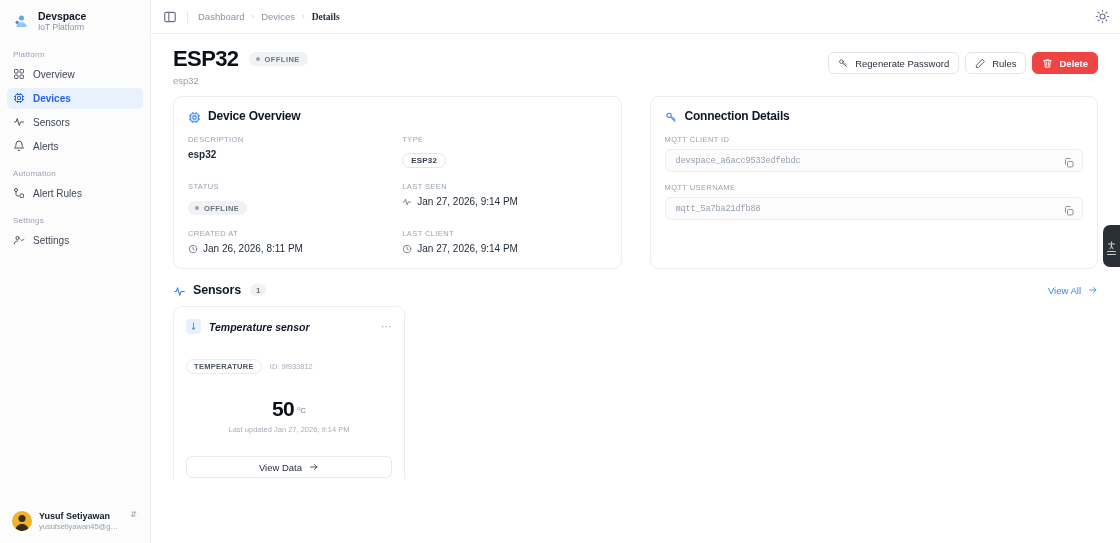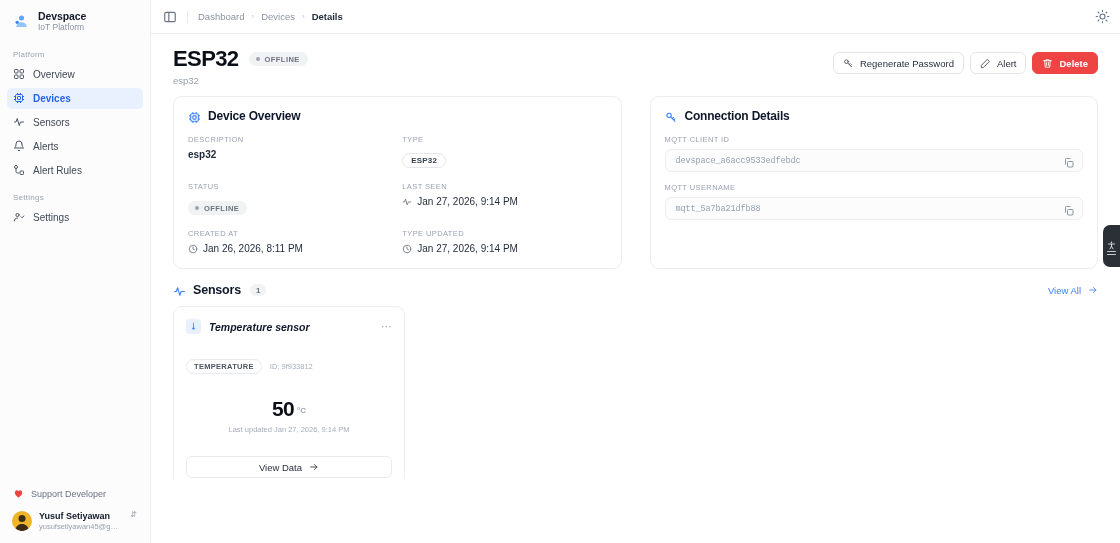--- a/index.html
+++ b/index.html
@@ -76,21 +76,21 @@
     height:34px; flex:0 0 34px;
     border-bottom:1px solid #eceef1;
     display:flex; align-items:center; padding:0 12px;
     position:relative;
   }
   .panel-toggle { width:14px; height:14px; cursor:pointer; color:#6b7280; }
   .vsep { width:1px; height:12px; background:#e4e7eb; margin:0 10px; }
   .crumbs { display:flex; align-items:center; gap:7px; font-size:9.5px; color:#8b93a1; }
   .crumbs a { cursor:pointer; color:#8b93a1; text-decoration:none; }
   .crumb-sep { color:#c3c9d2; font-size:8px; }
-  .crumb-current { color:#1f2937; font-weight:600; }
+  .crumb-current { color:#1f2937; font-weight:600;font-family:Liberation Serif, serif; }
   .theme-btn { position:absolute; right:10px; top:9px; width:15px; height:15px; cursor:pointer; color:#64748b; }
 
   .page { flex:1; overflow:hidden; padding:10px 22px 0 22px; }
 
   .titlerow { display:flex; align-items:flex-start; padding:4px 0 10px 0; }
   .titleblock { flex:1; }
   .title-line { display:flex; align-items:center; gap:10px; }
   h1.dev-title { font-size:22px; font-weight:800; letter-spacing:-0.6px; color:#0b0f17; line-height:1; }
   .pill {
     display:inline-flex; align-items:center; gap:5px;
@@ -250,20 +250,21 @@
       <div class="nav-item">
         <span class="ic">
           <svg viewBox="0 0 24 24" width="12" height="12" fill="none" stroke="#4b5563" stroke-width="2" stroke-linecap="round">
             <path d="M18 8a6 6 0 1 0-12 0c0 7-3 8-3 8h18s-3-1-3-8"></path>
               <path d="M10.5 21a2 2 0 0 0 3 0"></path>
           </svg>
         </span>
         <span>Alerts</span>
       </div>
 
+      <div class="nav-section">Automation</div>
 
       <div class="nav-item">
         <span class="ic">
           <svg viewBox="0 0 24 24" width="12" height="12" fill="none" stroke="#4b5563" stroke-width="2">
             <circle cx="6" cy="6" r="3"></circle>
               <path d="M6 9v6a3 3 0 0 0 3 3h3"></path>
               <rect x="14" y="14" width="7" height="7" rx="1.5"></rect>
           </svg>
         </span>
         <span>Alert Rules</span>
@@ -277,28 +278,20 @@
             <circle cx="9" cy="8" r="3.2"></circle>
               <path d="M2.5 20c0-3.6 2.9-6 6.5-6"></path>
               <path d="M16 11.5l2 2 3.5-3.5"></path>
           </svg>
         </span>
         <span>Settings</span>
       </div>
     </nav>
 
     <div class="sidebar-bottom">
-      <div class="support">
-        <span class="heart">
-          <svg viewBox="0 0 24 24" width="11" height="11" fill="#ef4444">
-            <path d="M12 21s-8-5-8-10.5A4.5 4.5 0 0 1 12 7a4.5 4.5 0 0 1 8 3.5C20 16 12 21 12 21z"></path>
-          </svg>
-        </span>
-        <span>Support Developer</span>
-      </div>
       <div class="user-row">
         <span class="avatar"></span>
         <span class="user-text">
           <span class="user-name">Yusuf Setiyawan</span>
           <span class="user-mail">yusufsetiyawan45@gmail.c...</span>
         </span>
         <span class="updown">⇵</span>
       </div>
     </div>
   </aside>
@@ -350,21 +343,21 @@
               </svg>
             </span>
             <span>Regenerate Password</span>
           </button>
           <button class="btn">
             <span class="ic">
               <svg viewBox="0 0 24 24" width="11" height="11" fill="none" stroke="#4b5563" stroke-width="2" stroke-linecap="round" stroke-linejoin="round">
                 <path d="M16.5 3.5l4 4L7 21H3v-4z"></path>
               </svg>
             </span>
-            <span>Alert</span>
+            <span>Rules</span>
           </button>
           <button class="btn btn-danger">
             <span class="ic">
               <svg viewBox="0 0 24 24" width="11" height="11" fill="none" stroke="#fff" stroke-width="2" stroke-linecap="round">
                 <path d="M3.5 6h17M8.5 6V4h7v2M6 6l1 14h10l1-14M10 10v6M14 10v6"></path>
               </svg>
             </span>
             <span>Delete</span>
           </button>
         </div>
@@ -419,21 +412,21 @@
                 <span class="ic">
                   <svg viewBox="0 0 24 24" width="10" height="10" fill="none" stroke="#6b7280" stroke-width="2" stroke-linecap="round">
                     <circle cx="12" cy="12" r="9"></circle>
                       <path d="M12 7v5l3.5 2"></path>
                   </svg>
                 </span>
                 <span>Jan 26, 2026, 8:11 PM</span>
               </div>
             </div>
             <div>
-              <div class="flabel">TYPE UPDATED</div>
+              <div class="flabel">LAST CLIENT</div>
               <div class="fvalue normal">
                 <span class="ic">
                   <svg viewBox="0 0 24 24" width="10" height="10" fill="none" stroke="#6b7280" stroke-width="2" stroke-linecap="round">
                     <circle cx="12" cy="12" r="9"></circle>
                       <path d="M12 7v5l3.5 2"></path>
                   </svg>
                 </span>
                 <span>Jan 27, 2026, 9:14 PM</span>
               </div>
             </div>

